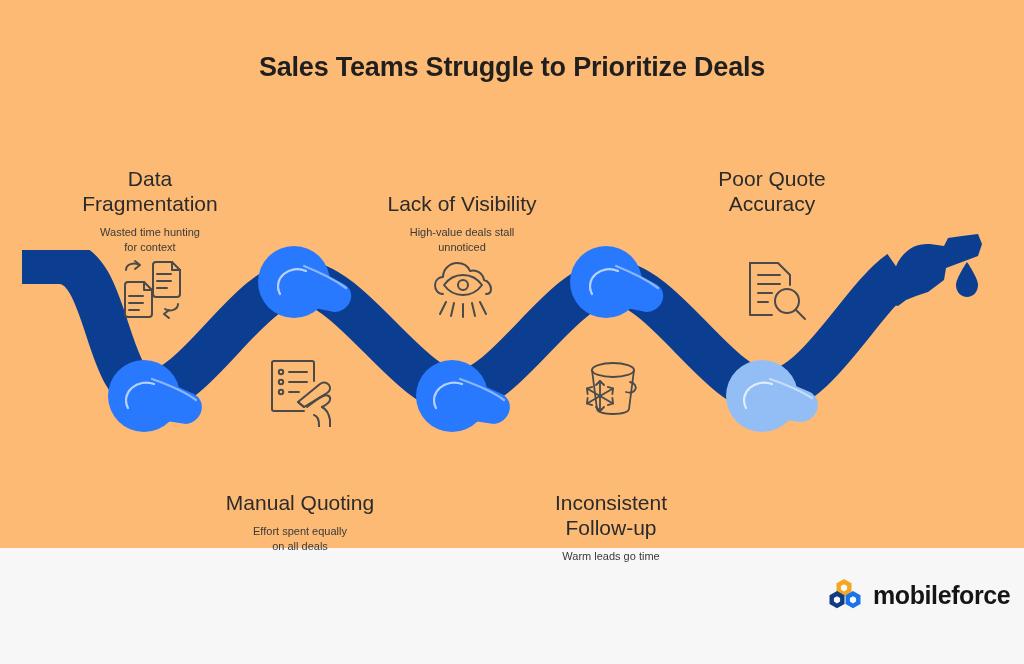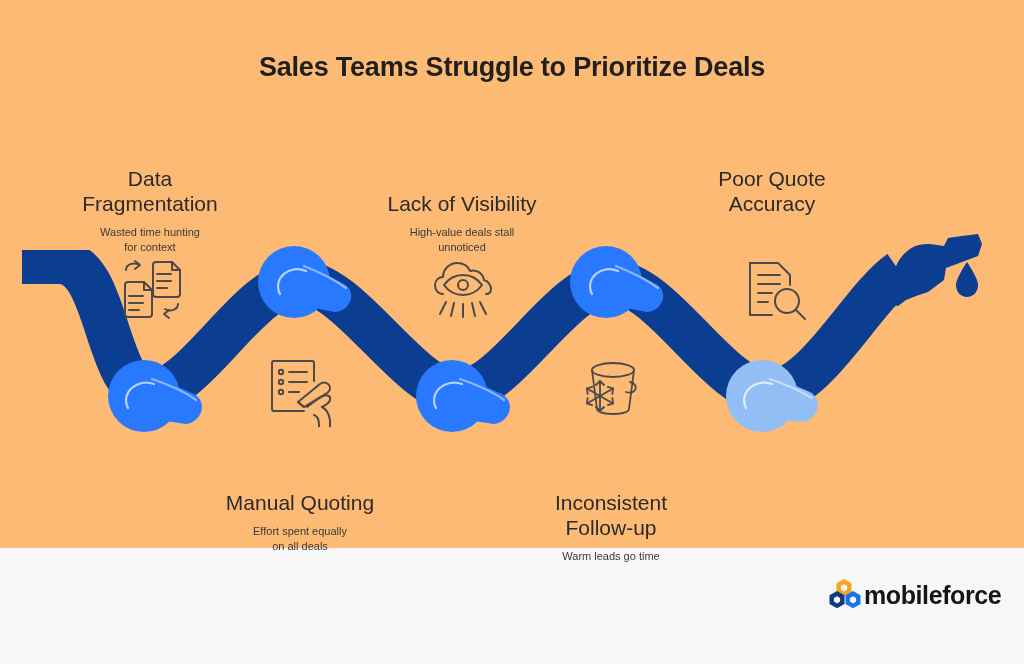--- a/index.html
+++ b/index.html
@@ -79,20 +79,21 @@
   #icon-ice-bucket   { left: 580px; top: 358px; }
   #icon-doc-search   { left: 744px; top: 257px; }
 
   
   #logo {
     position: absolute;
     left: 828px;
     top: 578px;
     display: flex;
     align-items: center;
+    gap: 9px;
   }
   #logo-text {
     font-size: 25px;
     font-weight: bold;
     color: #151515;
     letter-spacing: -0.4px;
   }
 </style>
 </head>
 <body>

